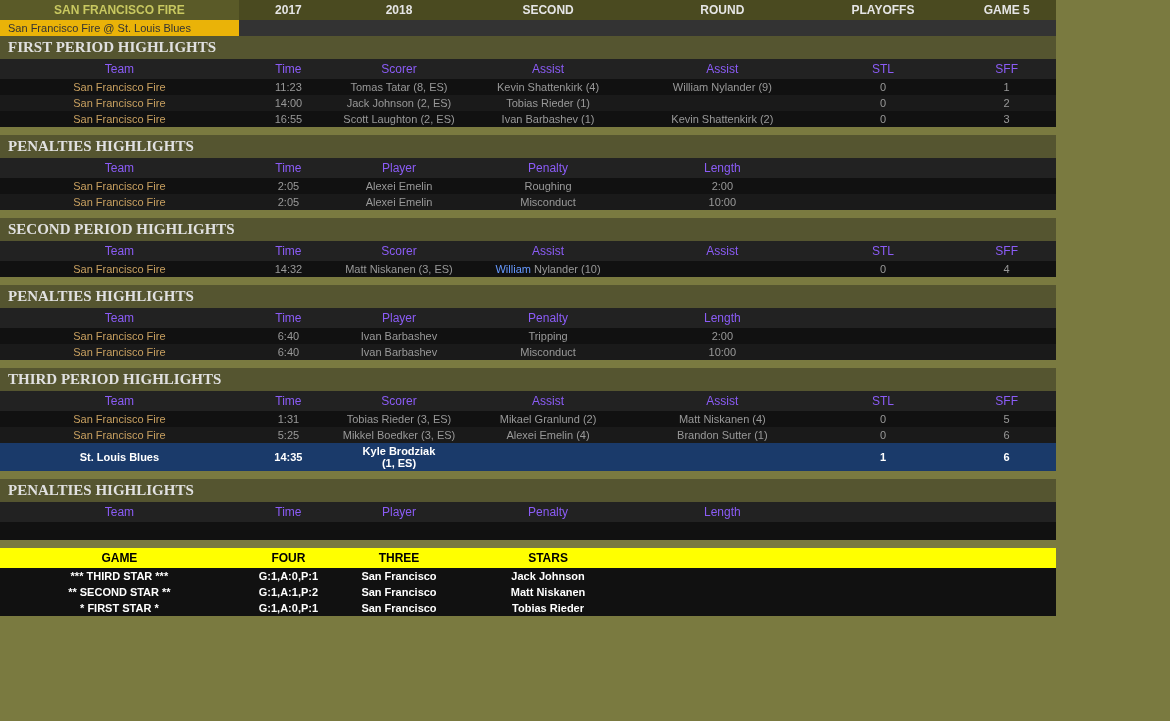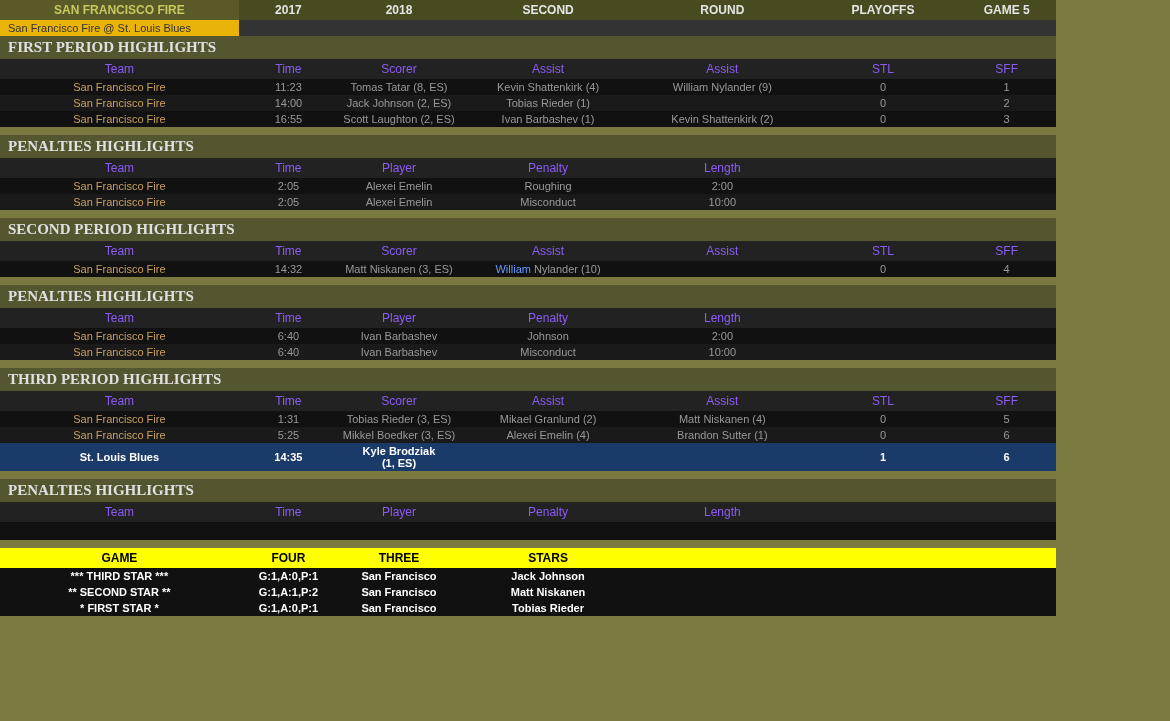--- a/index.html
+++ b/index.html
@@ -248,21 +248,21 @@
     <td>Player</td>
     <td>Penalty</td>
     <td>Length</td>
     <td></td>
     <td></td>
   </tr>
   <tr class="data-row-dark">
     <td class="team-cell">San Francisco Fire</td>
     <td>6:40</td>
     <td>Ivan Barbashev</td>
-    <td>Johnson</td>
+    <td>Tripping</td>
     <td>2:00</td>
     <td></td>
     <td></td>
   </tr>
   <tr class="data-row-alt">
     <td class="team-cell">San Francisco Fire</td>
     <td>6:40</td>
     <td>Ivan Barbashev</td>
     <td>Misconduct</td>
     <td>10:00</td>

